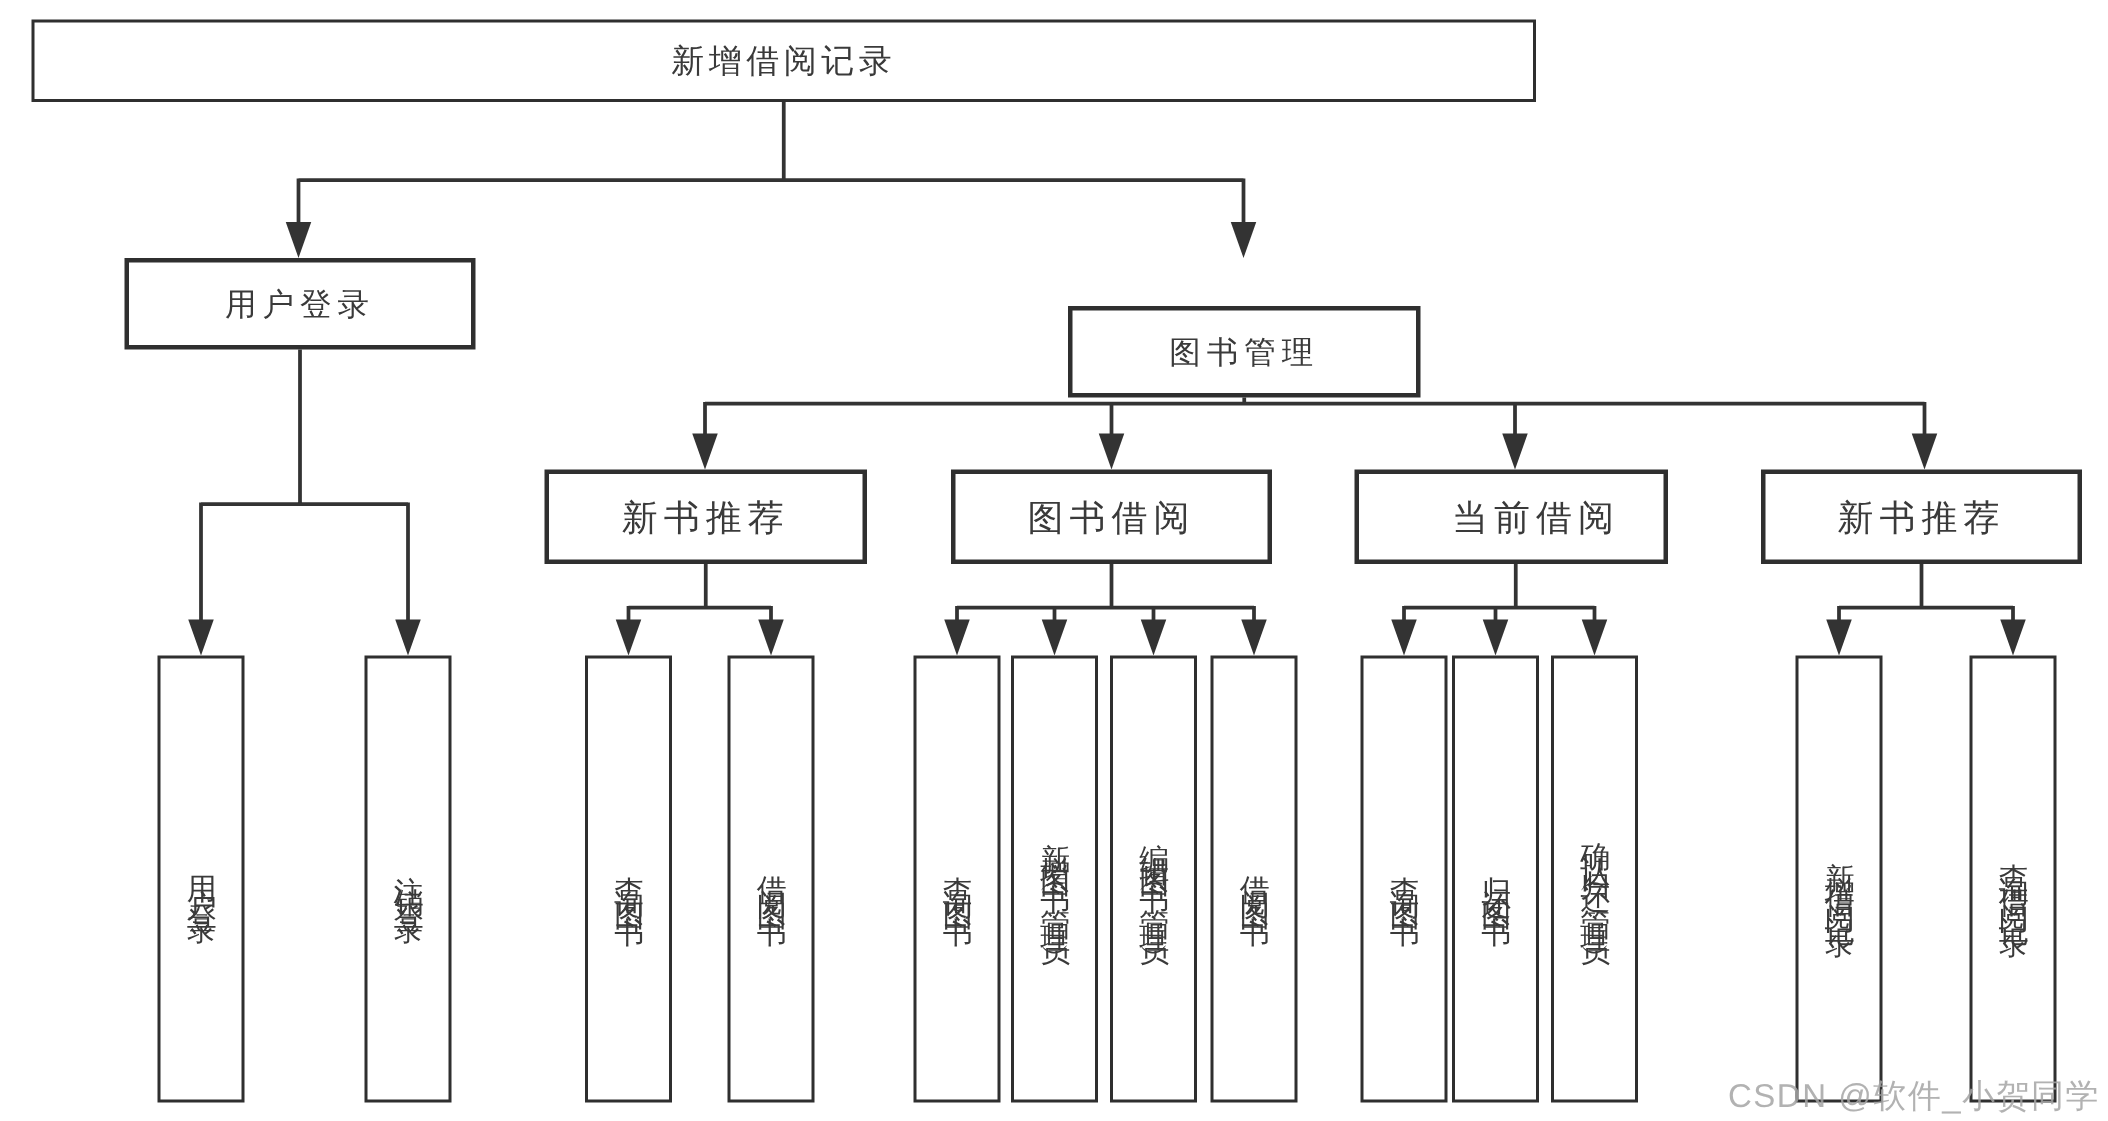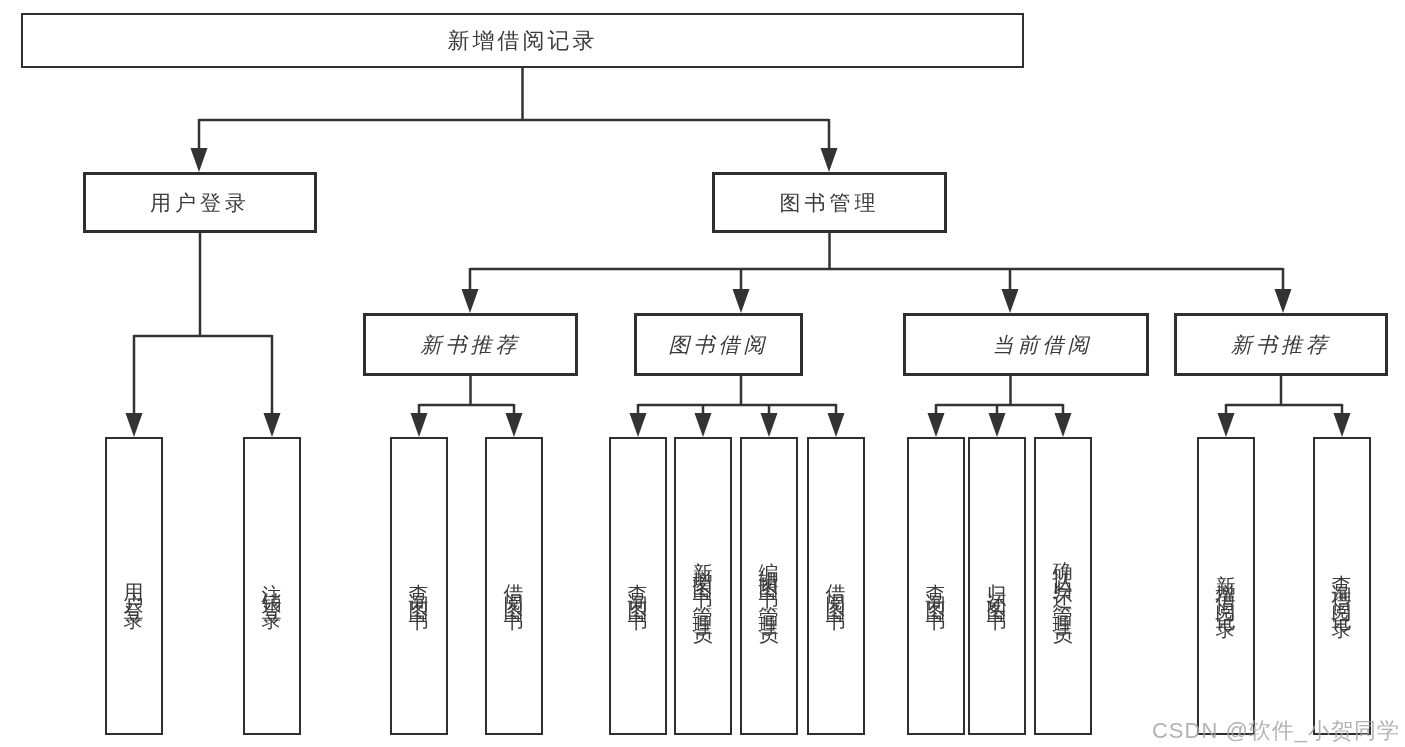--- a/index.html
+++ b/index.html
@@ -9,25 +9,25 @@
   }
   #wires{position:absolute;left:0;top:0;z-index:1;}
   .box{
     position:absolute;box-sizing:border-box;background:#ffffff;
     border:2px solid #2f2f2f;display:flex;align-items:center;justify-content:center;
     z-index:2;text-align:center;white-space:nowrap;
   }
   #root-box{left:21px;top:13px;width:1003px;height:55px;border-width:2px;font-size:22px;letter-spacing:3px;}
   .lvl2{top:172px;height:61px;border-width:3px;font-size:21px;letter-spacing:4px;}
   #n-user-login{left:83px;width:234px;}
-  #n-book-mgmt{left:712px;width:235px;}
-  .lvl3{top:313px;height:63px;border-width:3px;font-size:21px;letter-spacing:4px;font-style:italic;}
+  #n-book-mgmt{left:712px;width:235px;margin-top:32px;}
+  .lvl3{top:313px;height:63px;border-width:3px;font-size:24px;letter-spacing:4px;}
   #n-new-books{left:363px;width:215px;}
-  #n-borrowing{left:634px;width:169px;}
-  #n-current{left:903px;width:246px;padding-left:33px;}
+  #n-borrowing{left:634px;width:214px;}
+  #n-current{left:903px;width:209px;padding-left:33px;}
   #n-records{left:1174px;width:214px;}
   .leaf{
     top:437px;width:58px;height:298px;border-width:2px;font-size:20px;letter-spacing:9px;
     writing-mode:vertical-rl;text-orientation:mixed;white-space:normal;line-height:1;
   }
   #leaf-1{left:105px;} #leaf-2{left:243px;} #leaf-3{left:390px;} #leaf-4{left:485px;}
   #leaf-5{left:609px;} #leaf-6{left:674px;} #leaf-7{left:740px;} #leaf-8{left:807px;}
   #leaf-9{left:907px;} #leaf-10{left:968px;} #leaf-11{left:1034px;} #leaf-12{left:1197px;}
   #leaf-13{left:1313px;}
   #watermark{

